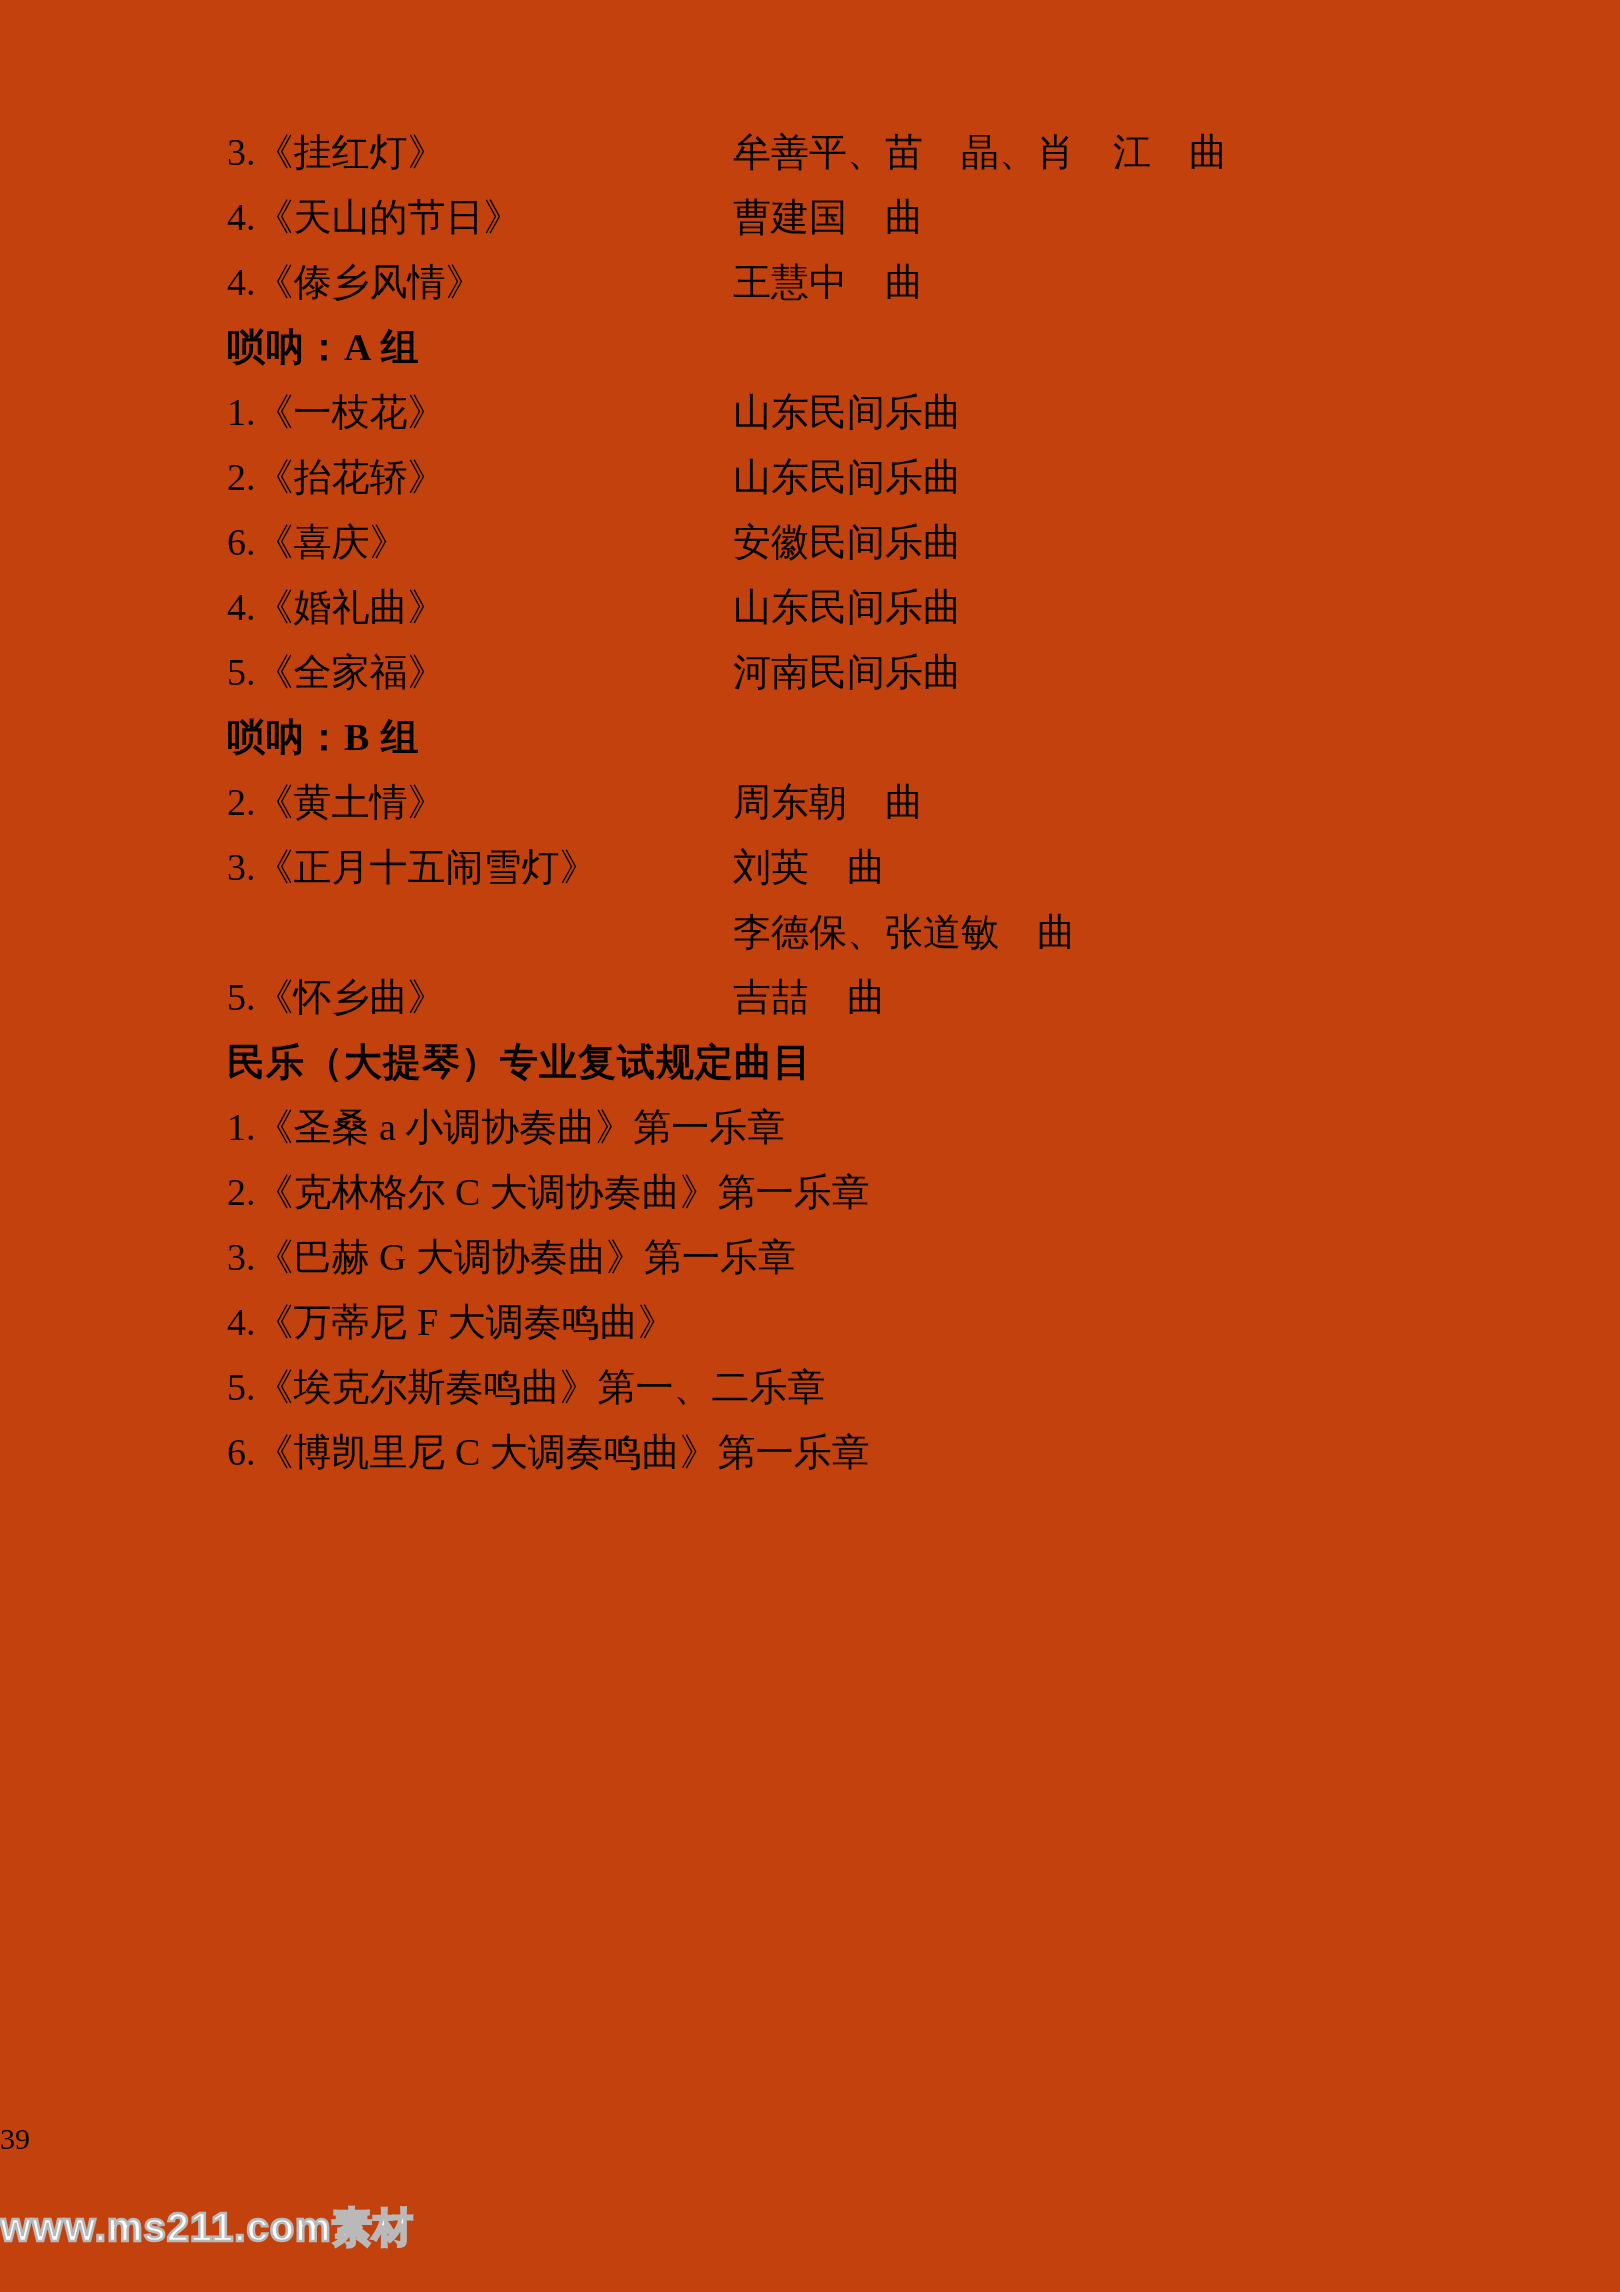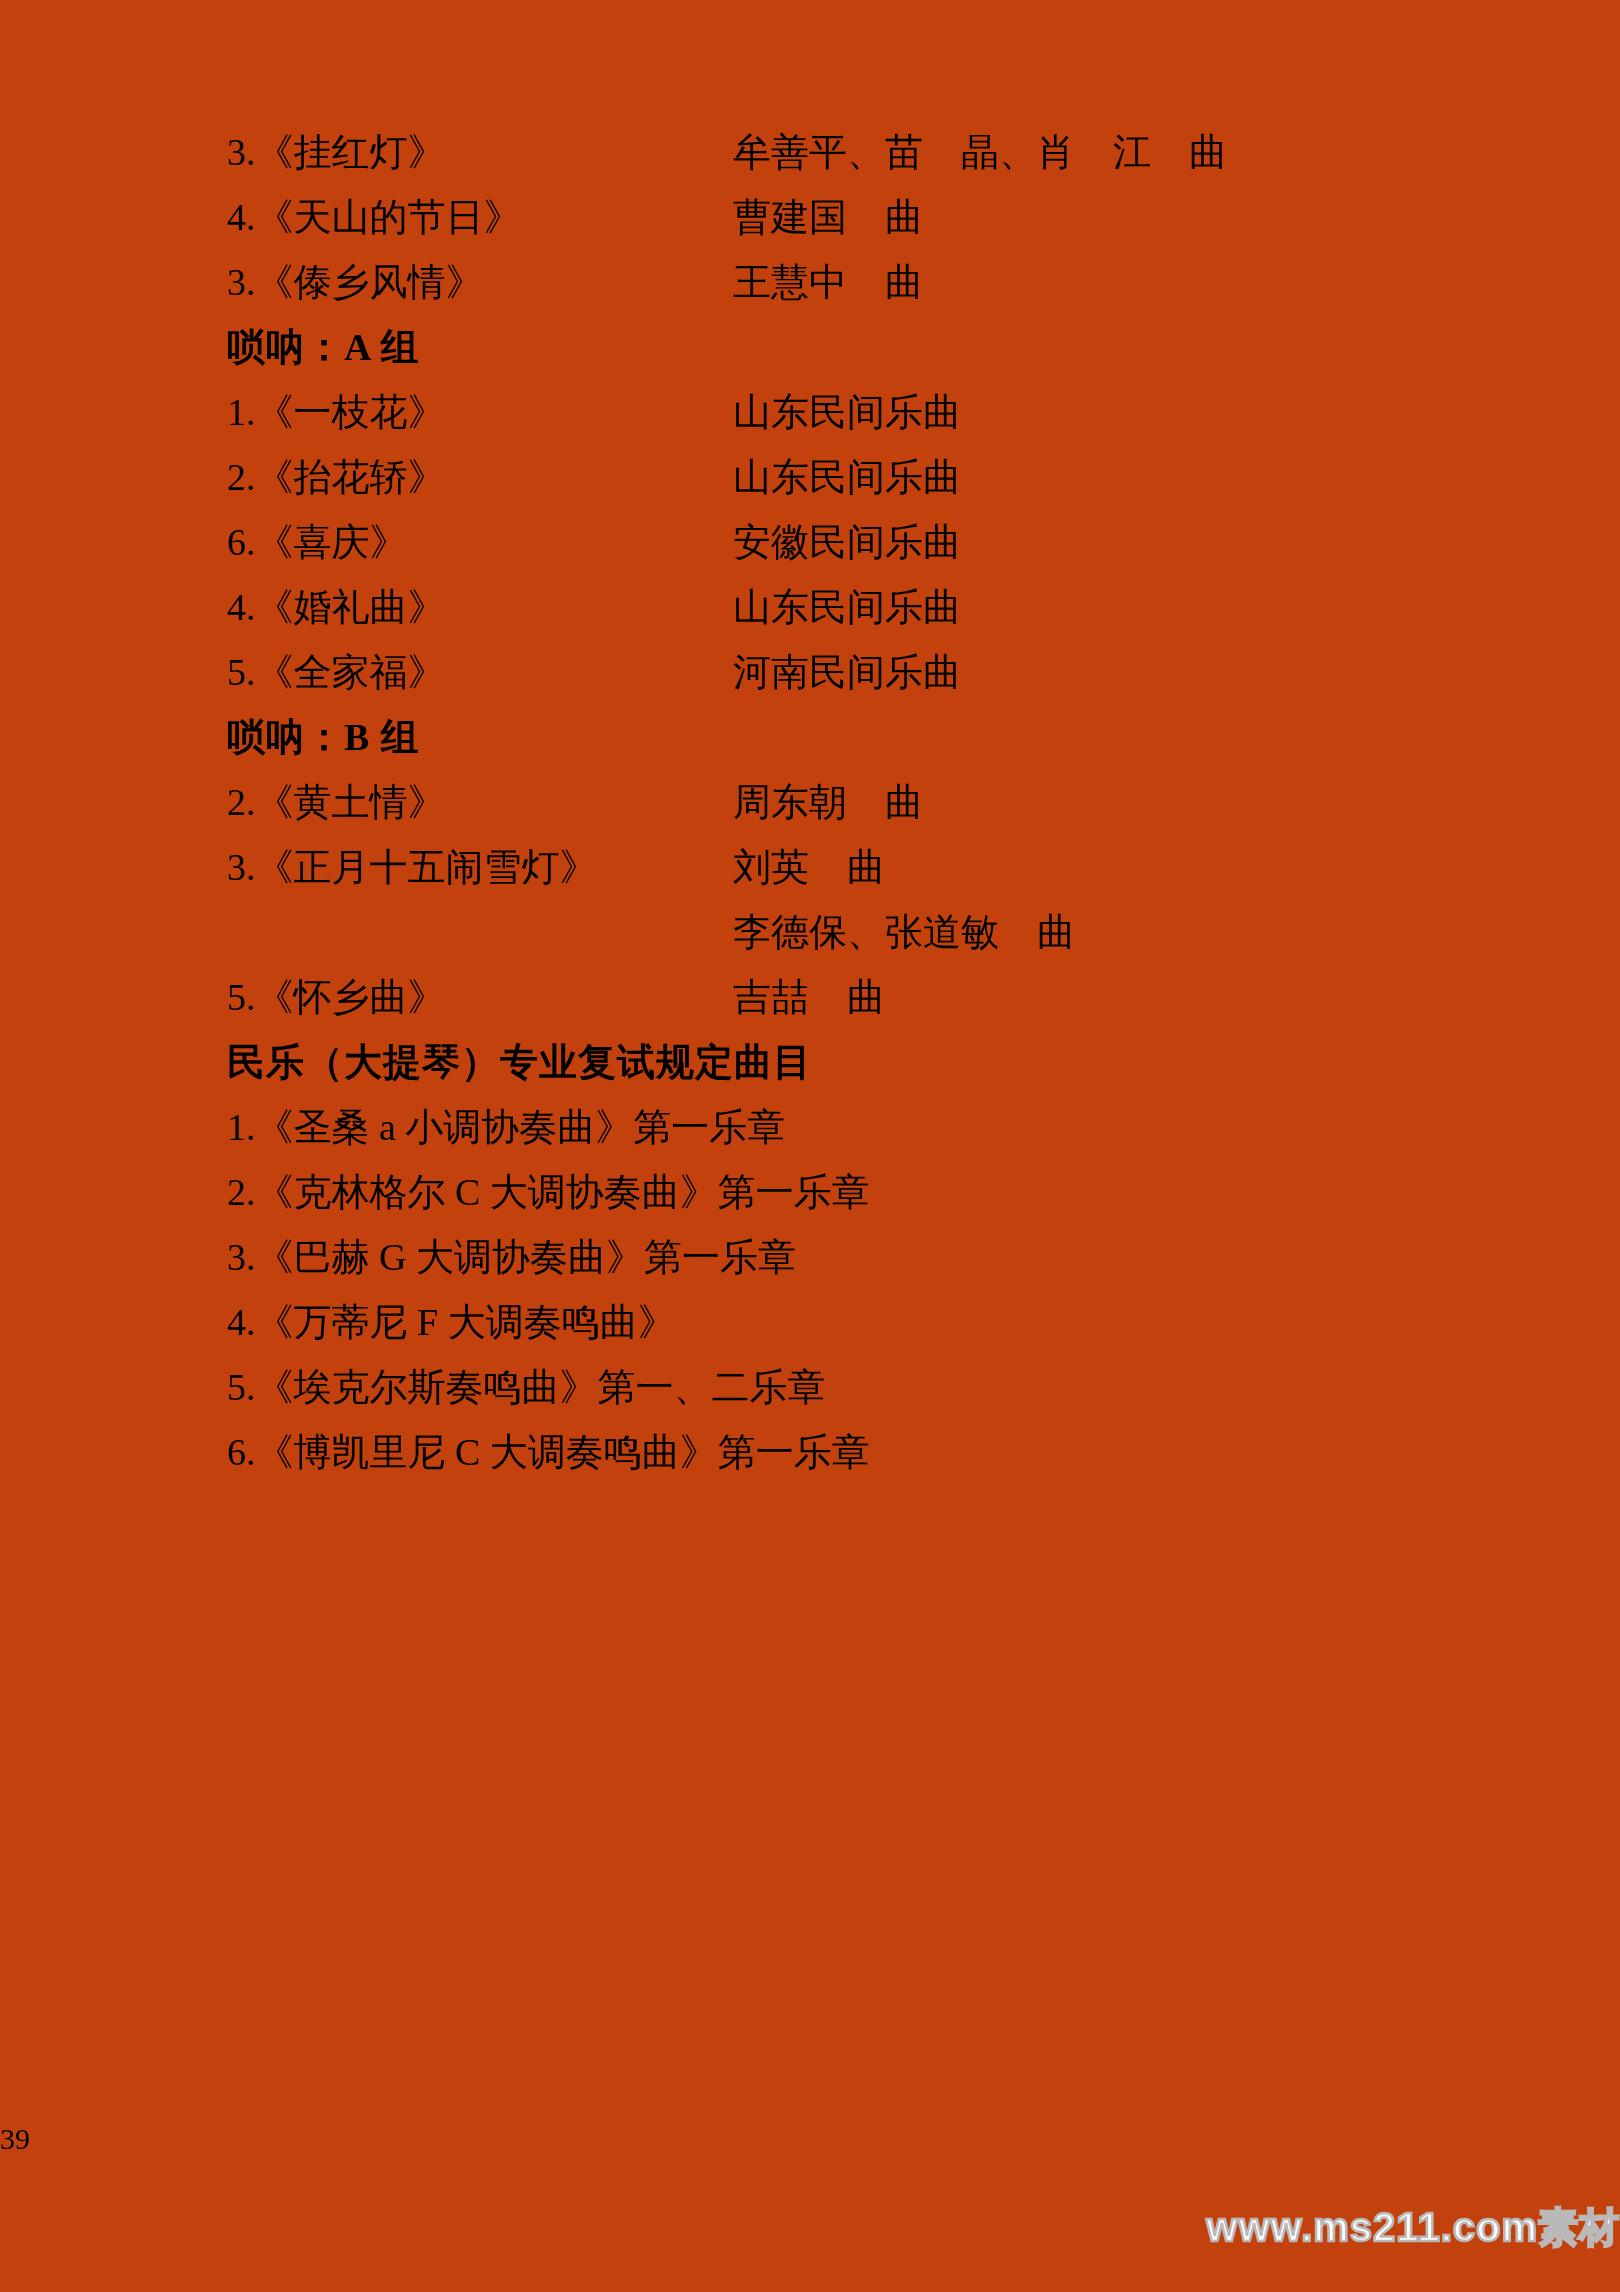--- a/index.html
+++ b/index.html
@@ -50,21 +50,21 @@
     text-align: left;
     font-size: 30px;
     line-height: 39px;
     font-family: "Liberation Serif", "DejaVu Serif", serif;
   }
   .watermark {
     position: absolute;
     left: 0;
     right: 0;
     top: 2202px;
-    text-align: right;
+    text-align: left;
     font-size: 40px;
     line-height: 51px;
     font-weight: bold;
     font-family: "Liberation Sans", "DejaVu Sans", sans-serif;
     color: #fdfdfd;
     -webkit-text-stroke: 2.5px #b9b9b9;
     letter-spacing: 1px;
   }
 </style>
 </head>
@@ -77,21 +77,21 @@
       <span class="title">3.《挂红灯》</span>
       <span class="credit">牟善平、苗　晶、肖　江　曲</span>
     </div>
 
     <div class="row item">
       <span class="title">4.《天山的节日》</span>
       <span class="credit">曹建国　曲</span>
     </div>
 
     <div class="row item">
-      <span class="title">3.《傣乡风情》</span>
+      <span class="title">4.《傣乡风情》</span>
       <span class="credit">王慧中　曲</span>
     </div>
 
     <div class="row heading">
       <span class="title">唢呐：A 组</span>
       
     </div>
 
     <div class="row item">
       <span class="title">1.《一枝花》</span>

